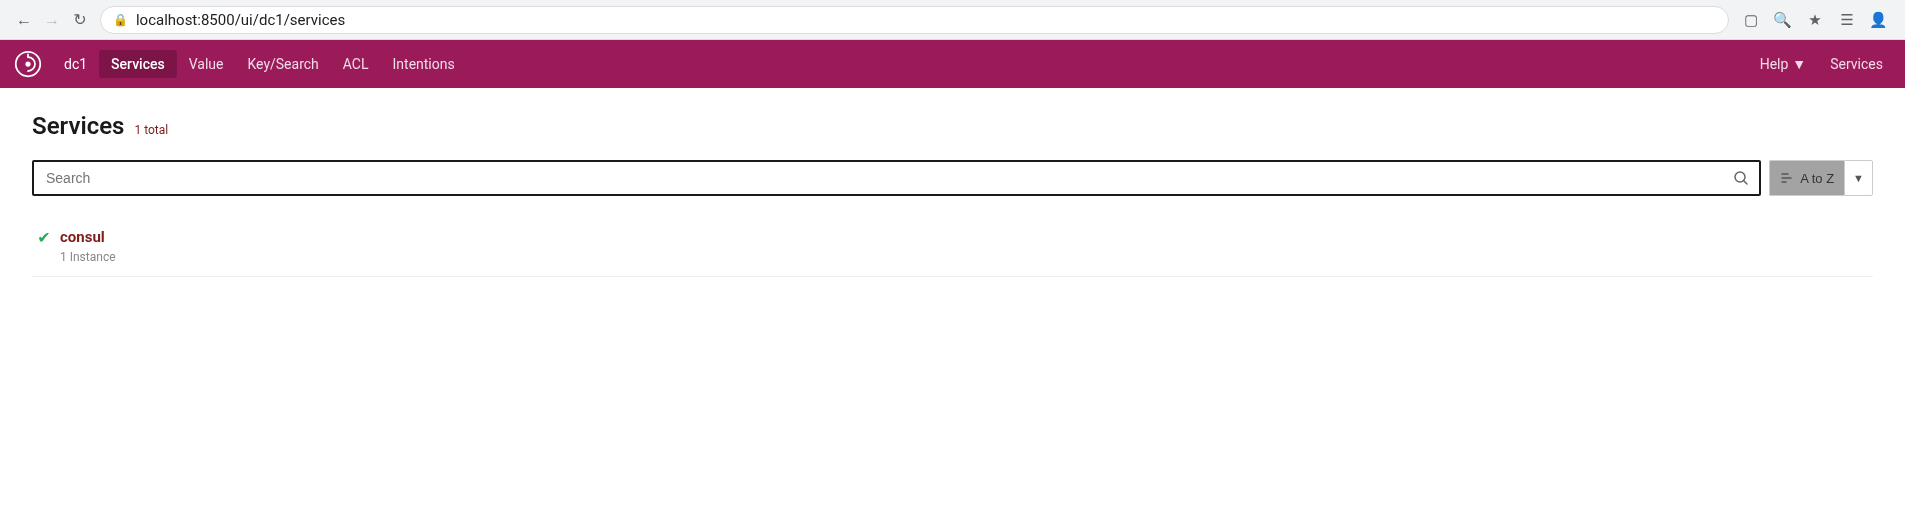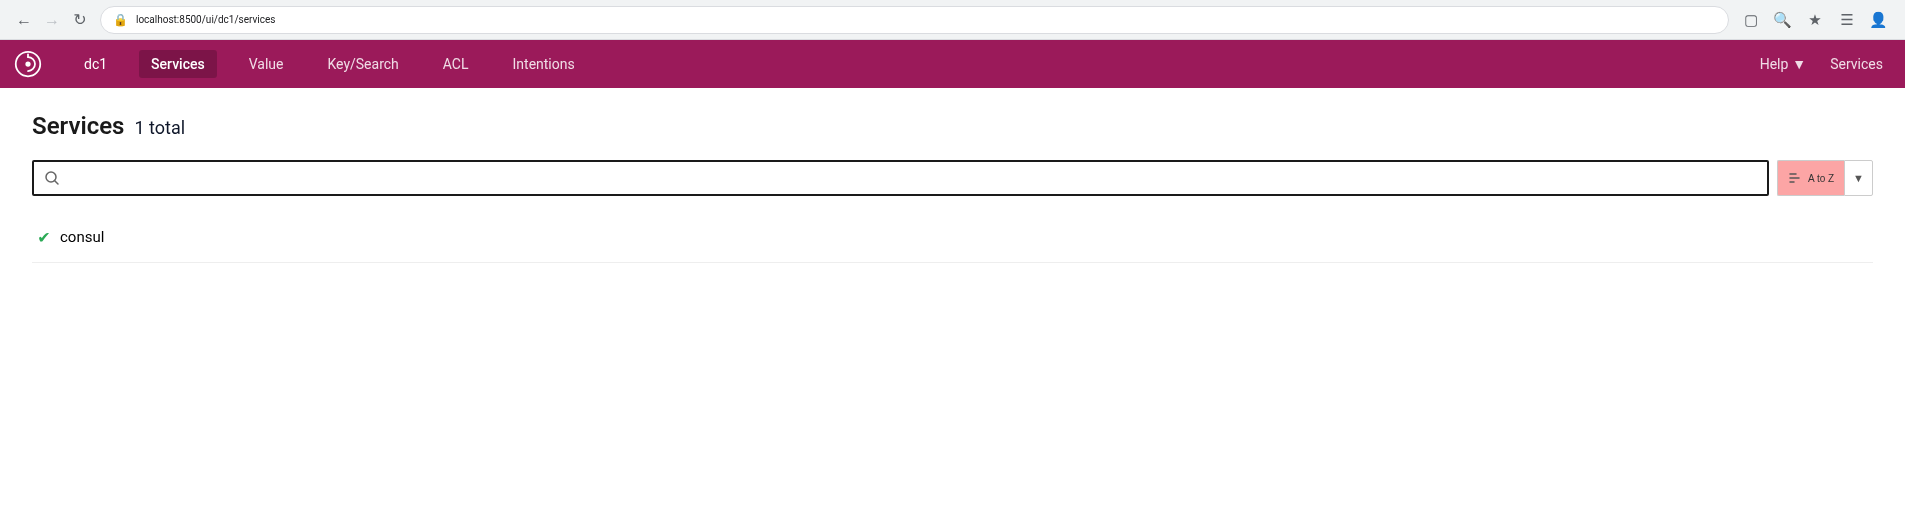--- a/index.html
+++ b/index.html
@@ -39,21 +39,21 @@
       background: #fff;
       border: 1px solid #dadce0;
       border-radius: 20px;
       padding: 4px 12px;
       display: flex;
       align-items: center;
       gap: 8px;
       height: 28px;
     }
     .address-bar .lock-icon { color: #5f6368; font-size: 12px; }
-    .address-text { font-size: 10px; color: #202124; flex: 1; }
+    .address-text { font-size: 15px; color: #202124; flex: 1; }
     .browser-actions {
       display: flex;
       gap: 4px;
       align-items: center;
     }
     .browser-action-btn {
       width: 28px;
       height: 28px;
       border-radius: 50%;
       border: none;
@@ -66,21 +66,20 @@
       font-size: 15px;
     }
 
     
     .app-navbar {
       background: #9b1a5a;
       display: flex;
       align-items: center;
       height: 48px;
       padding: 0 12px;
-      gap: 20px;
     }
     .app-logo {
       width: 32px;
       height: 32px;
       margin-right: 8px;
       display: flex;
       align-items: center;
       justify-content: center;
     }
     .app-logo svg { width: 28px; height: 28px; }
@@ -137,22 +136,22 @@
       align-items: baseline;
       gap: 10px;
       margin-bottom: 20px;
     }
     .page-title {
       font-size: 24px;
       font-weight: 600;
       color: #1a1a1a;
     }
     .page-count {
-      font-size: 18px;
-      color: #0f172a;
+      font-size: 12px;
+      color: #7f1d1d;
     }
 
     
     .search-row {
       display: flex;
       align-items: center;
       gap: 8px;
       margin-bottom: 20px;
     }
     .search-container {
@@ -208,45 +207,45 @@
       display: flex;
       align-items: center;
       justify-content: center;
     }
     .status-check {
       color: #2baa56;
       font-size: 16px;
     }
     .service-name {
       font-size: 15px;
-      font-weight: 400;
-      color: #000000;
+      font-weight: 700;
+      color: #7f1d1d;
     }
     .service-instance {
       font-size: 12px;
       color: #888;
       padding-left: 24px;
     }
 
     
     .sort-group {
       display: flex;
       align-items: center;
     }
     .sort-main-btn {
       display: flex;
       align-items: center;
       gap: 6px;
       border: 1px solid #ccc;
       border-right: none;
       border-radius: 2px 0 0 2px;
-      background: #fca5a5;
+      background: #a3a3a3;
       padding: 6px 10px;
       cursor: pointer;
-      font-size: 10px;
+      font-size: 13px;
       color: #333;
       height: 36px;
       white-space: nowrap;
     }
     .sort-caret-btn {
       border: 1px solid #ccc;
       border-radius: 0 2px 2px 0;
       background: #fff;
       padding: 6px 8px;
       cursor: pointer;
@@ -309,20 +308,21 @@
 </nav>
 
 <div class="main-content">
   <div class="page-header">
     <h1 class="page-title">Services</h1>
     <span class="page-count">1 total</span>
   </div>
 
   <div class="search-row">
     <div class="search-container">
+      <input type="text" placeholder="Search" style="">
       <button class="search-icon-btn">
         <svg width="16" height="16" viewBox="0 0 16 16" fill="none">
           <circle cx="7" cy="7" r="5" stroke="#666" stroke-width="1.5"></circle>
           <line x1="10.5" y1="10.5" x2="14" y2="14" stroke="#666" stroke-width="1.5" stroke-linecap="round"></line>
         </svg>
       </button>
     </div>
     <div class="sort-group">
       <button class="sort-main-btn">
         <svg width="14" height="14" viewBox="0 0 14 14" fill="none">
@@ -339,15 +339,16 @@
   </div>
 
   <div class="service-list">
     <div class="service-item">
       <div class="service-name-row">
         <div class="status-icon">
           <span class="status-check">✔</span>
         </div>
         <span class="service-name">consul</span>
       </div>
+      <div class="service-instance">1 Instance</div>
     </div>
   </div>
 </div>
 
 </body></html>

